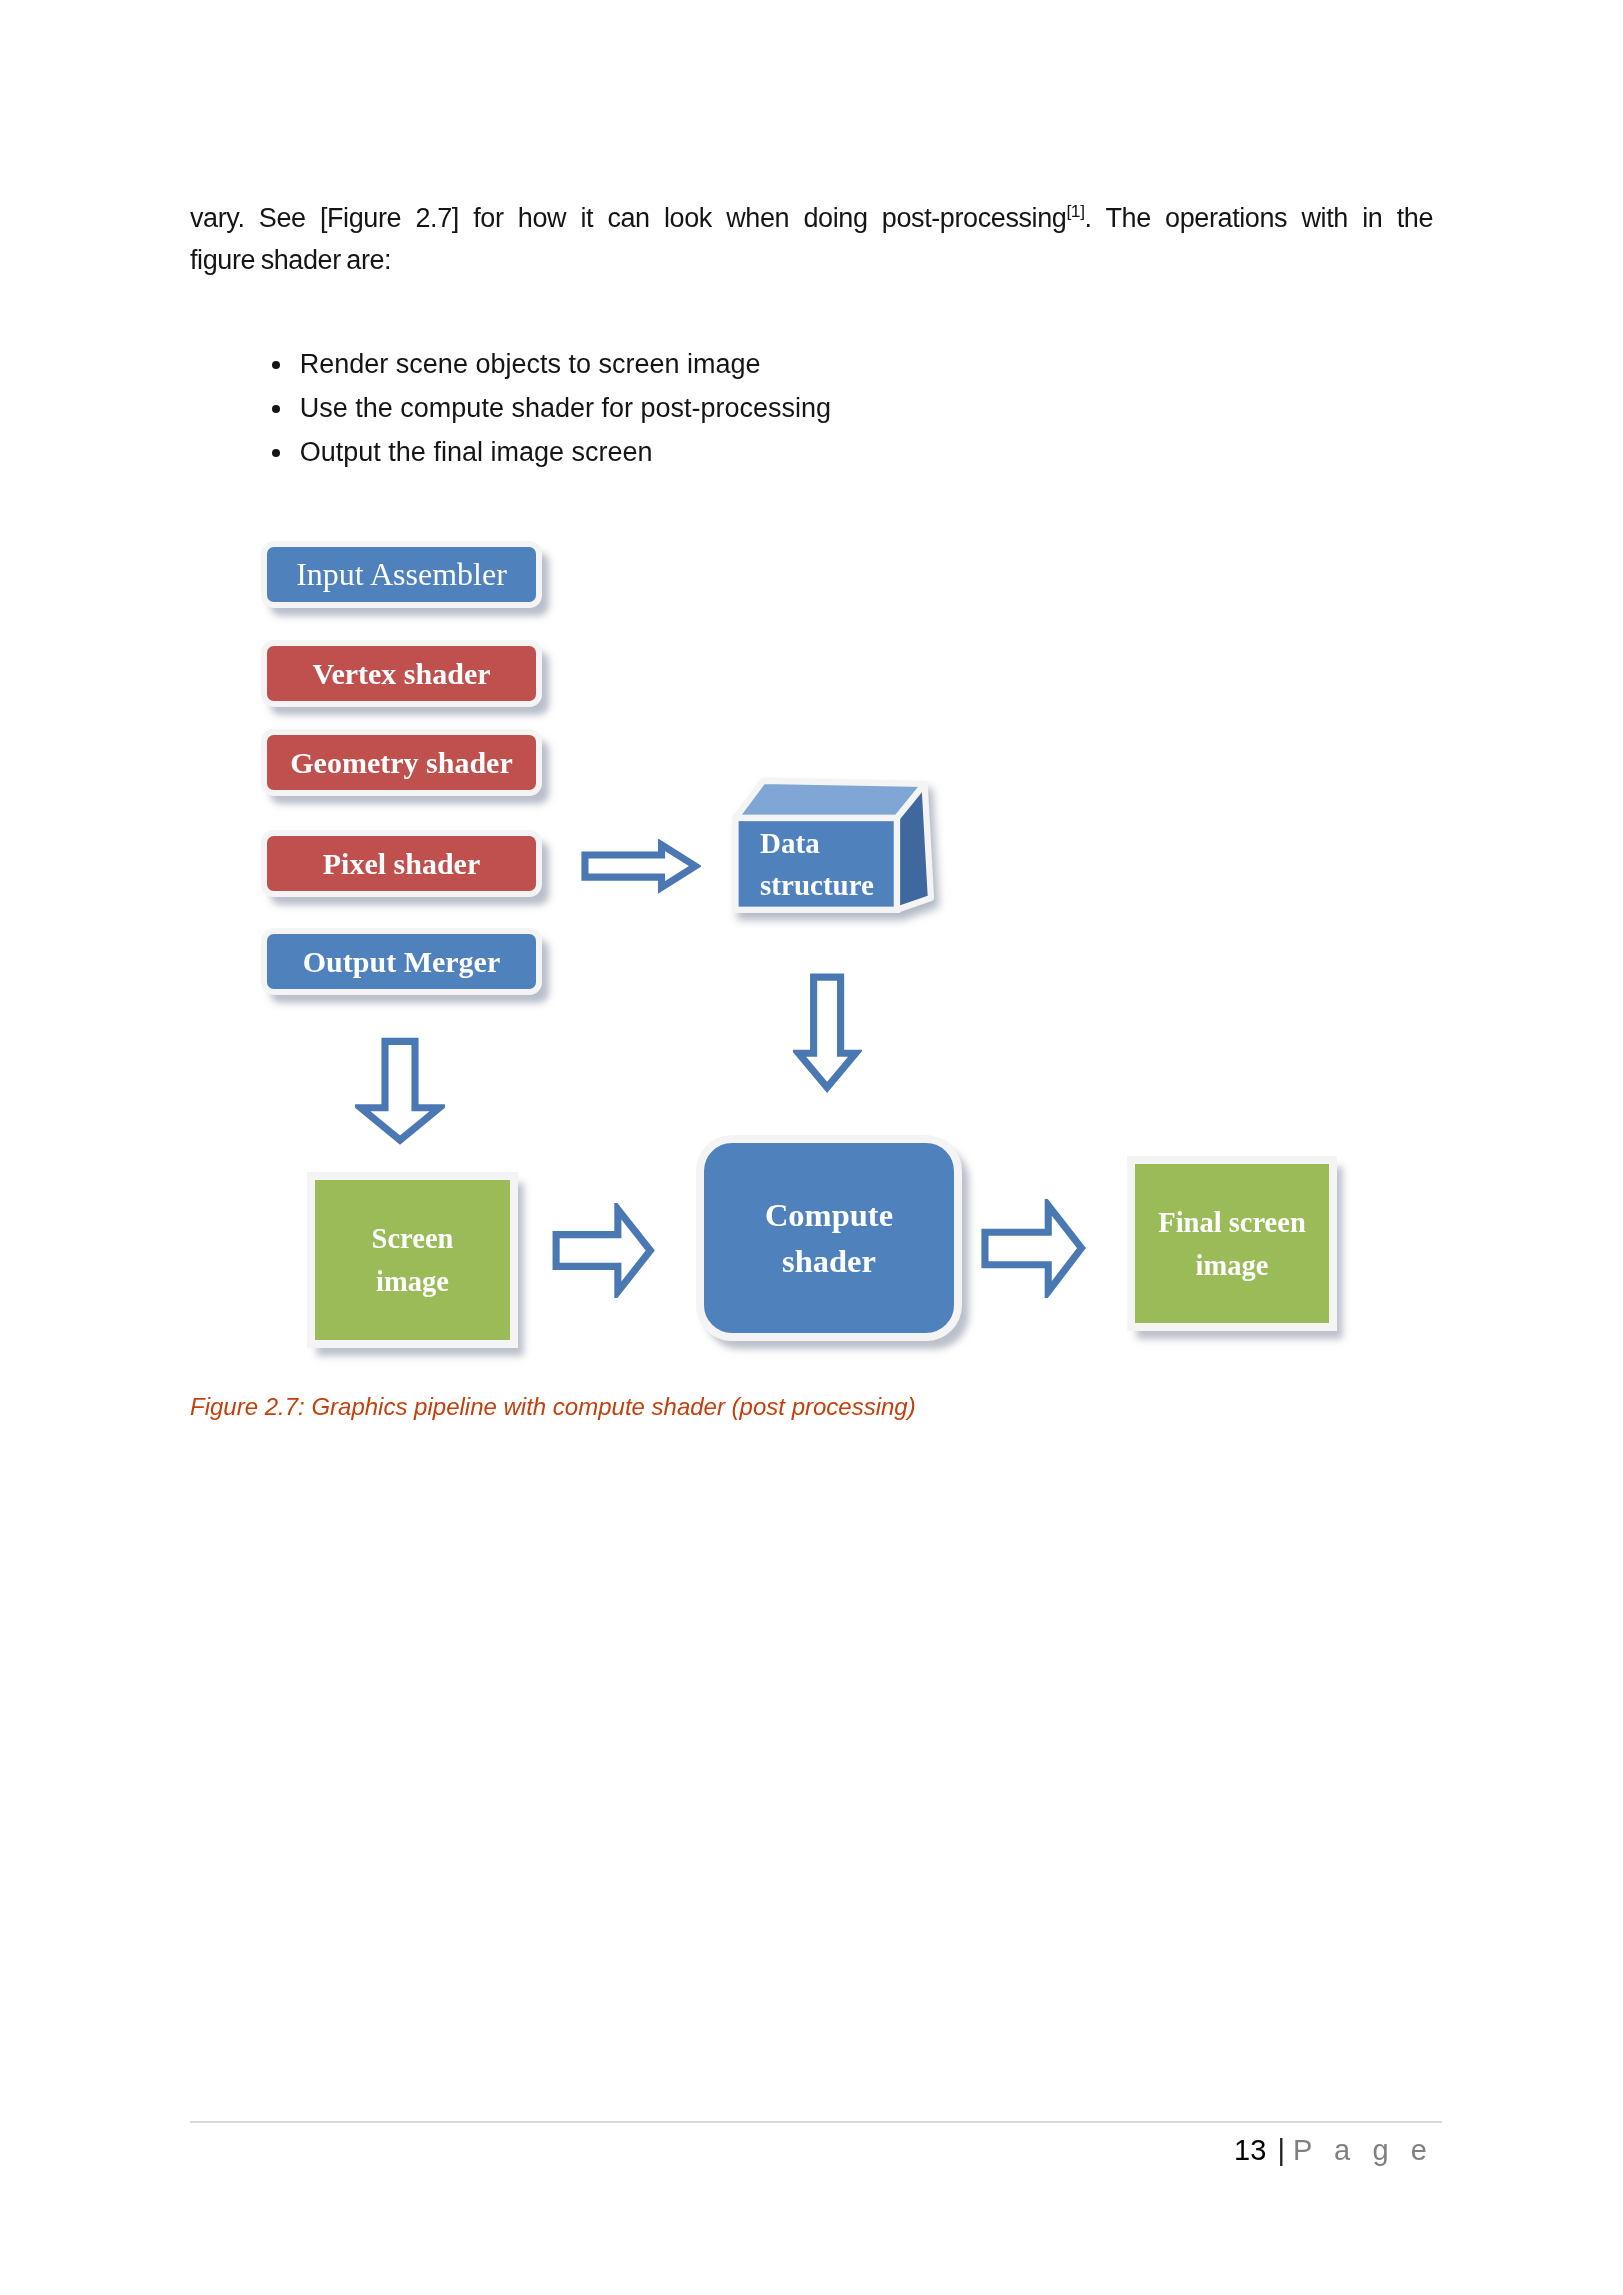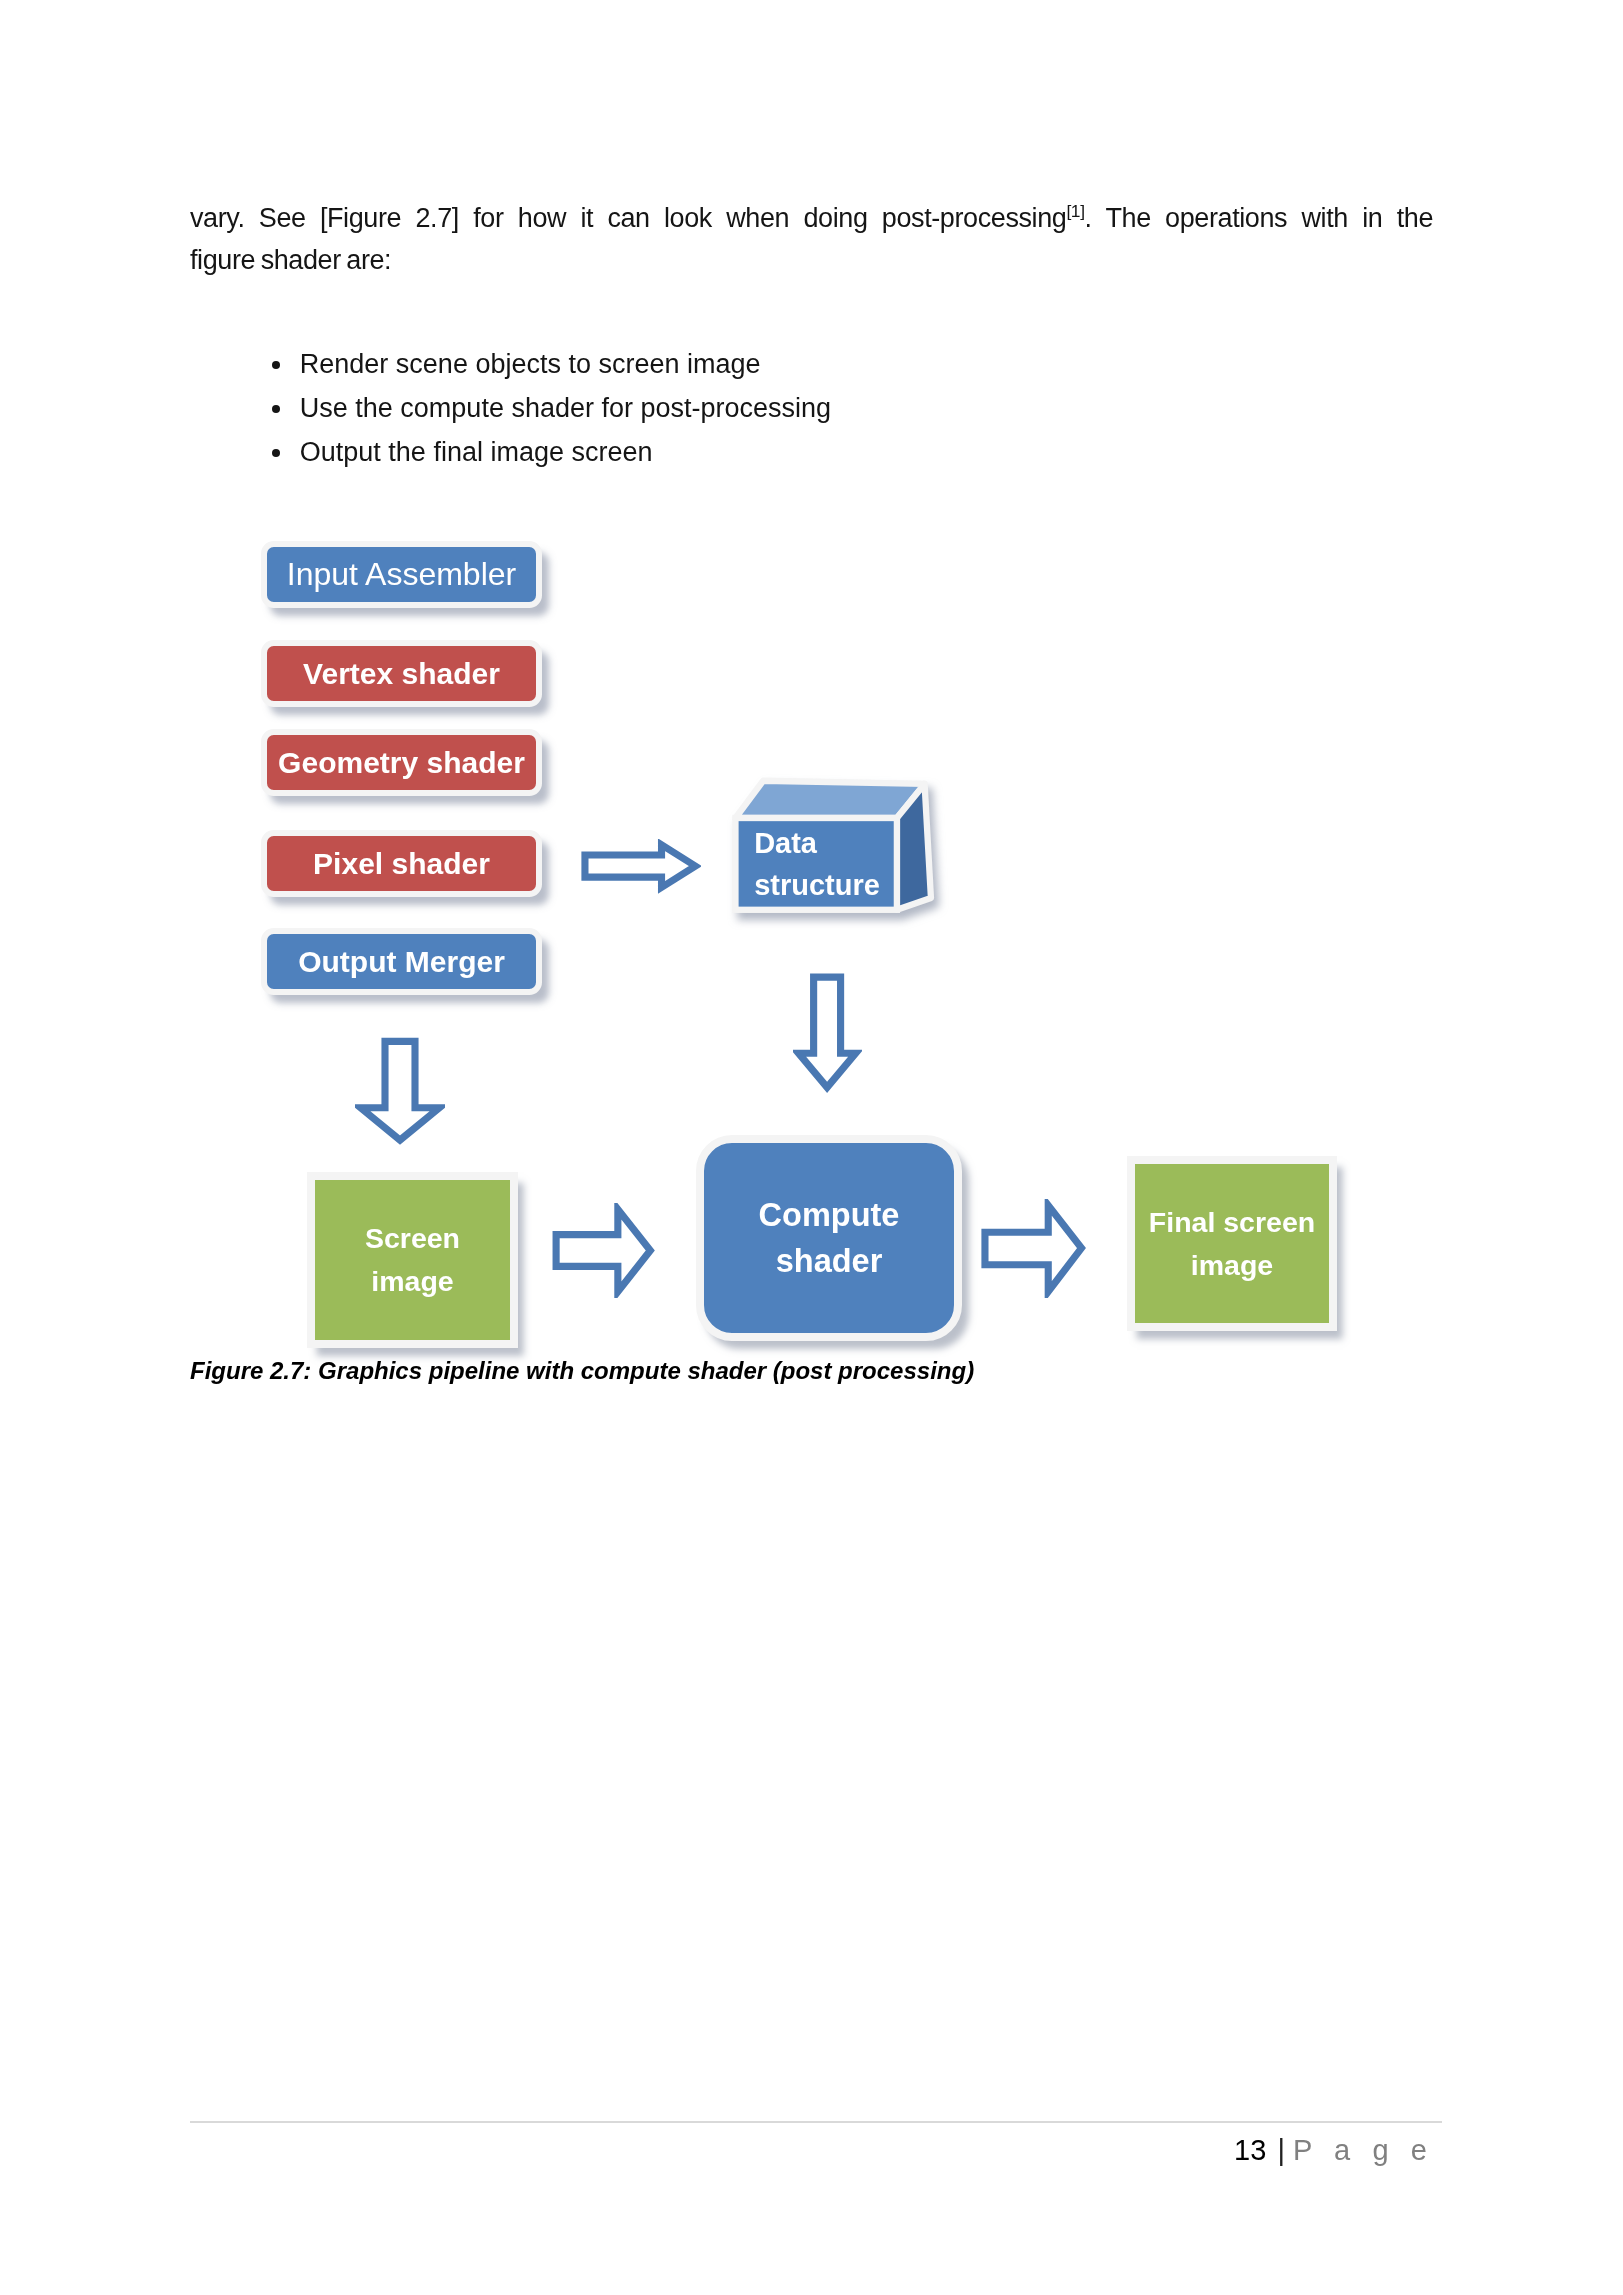--- a/index.html
+++ b/index.html
@@ -16,21 +16,21 @@
   .para{position:absolute; left:190px; top:197px; width:1243px; font-size:27px;
         letter-spacing:-0.4px; word-spacing:-1.6px; line-height:42px; color:var(--c-text);}
   .jline{height:42px; overflow:hidden; text-align:justify;}
   .jline.fill::after{content:""; display:inline-block; width:100%; height:0;}
   .jline sup{font-size:17.4px; vertical-align:super; line-height:0;}
   
   .bullets{position:absolute; left:244px; top:342px; width:1110px; margin:0; padding:0 0 0 51px;
            font-size:27px; line-height:44px; color:var(--c-text);}
   .bullets li{padding-left:4.8px;}
   
-  .diagram{position:absolute; left:0; top:0; width:1623px; height:2134px; pointer-events:none;}
+  .diagram{position:absolute; left:0; top:0; width:1623px; height:2134px; pointer-events:none;font-family:Liberation Serif, serif;}
   .pill{
     position:absolute; left:261px; width:269px; height:55px;
     border:6.3px solid var(--c-outline); border-radius:12.7px;
     display:flex; align-items:center; justify-content:center;
     box-shadow:8px 9.5px 7.1px -1.6px rgba(115,125,150,.50);
   }
   .pill .lbl{color:#fff; font-size:30px; font-weight:700; white-space:pre-line; text-align:center;}
   .pill.light .lbl{font-weight:400; font-size:32px;}
   .blue{background:var(--c-blue);} .red{background:var(--c-red);}
   .bigbox{
@@ -42,21 +42,21 @@
   .green{background:var(--c-green);}
   .roundbig{border-radius:36px; background:var(--c-blue);}
   .roundbig .lbl{font-size:32.5px; line-height:46px;}
   .cube-wrap{position:absolute; left:713px; top:761px; width:238px; height:186px;
              filter:drop-shadow(5.5px 7.1px 4px rgba(115,125,150,.55));}
   .cube-text{position:absolute; left:736px; top:818px; width:162px; height:92px;
              display:flex; align-items:center; justify-content:center;
              color:#fff; font-size:29px; font-weight:700; white-space:pre-line; text-align:left; line-height:42px;}
   .arrow{position:absolute;}
   
-  .caption{position:absolute; left:190px; top:1357px; font-size:24px; font-weight:700; font-style:italic; color:#000000;}
+  .caption{position:absolute; left:190px; top:1393px; font-size:24px; font-weight:400; font-style:italic; color:#c2410c;}
   
   .footer-line{position:absolute; left:190px; top:2121px; width:1252px; height:1.6px; background:var(--c-line_gray);}
   .footer{position:absolute; left:1030px; top:2134px; width:404px; text-align:right; font-size:29px; color:#000;}
   .footer .sep{margin:0 8px 0 11px; color:#222;}
   .footer .plabel{color:var(--c-footer_gray); letter-spacing:7.1px;}
 </style>
 </head>
 <body>
 
 <div class="page">

